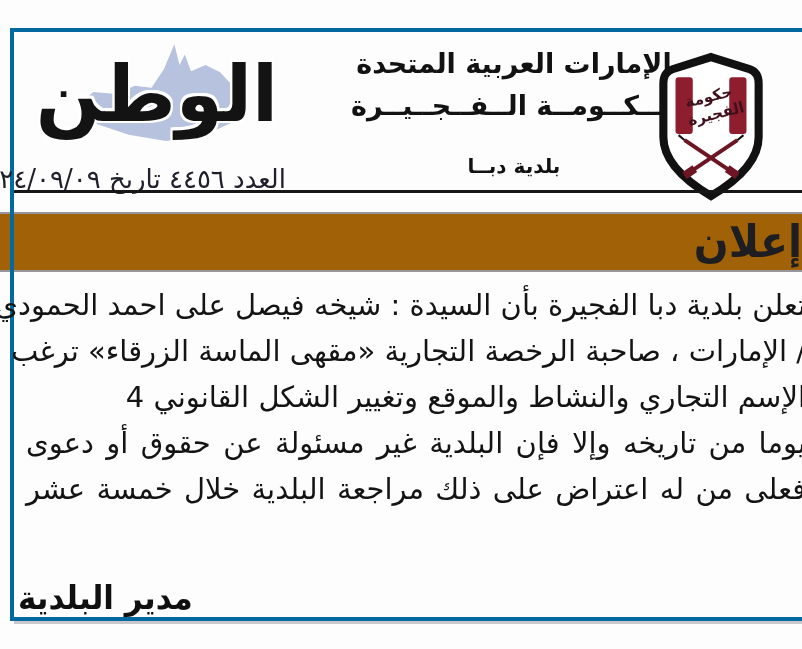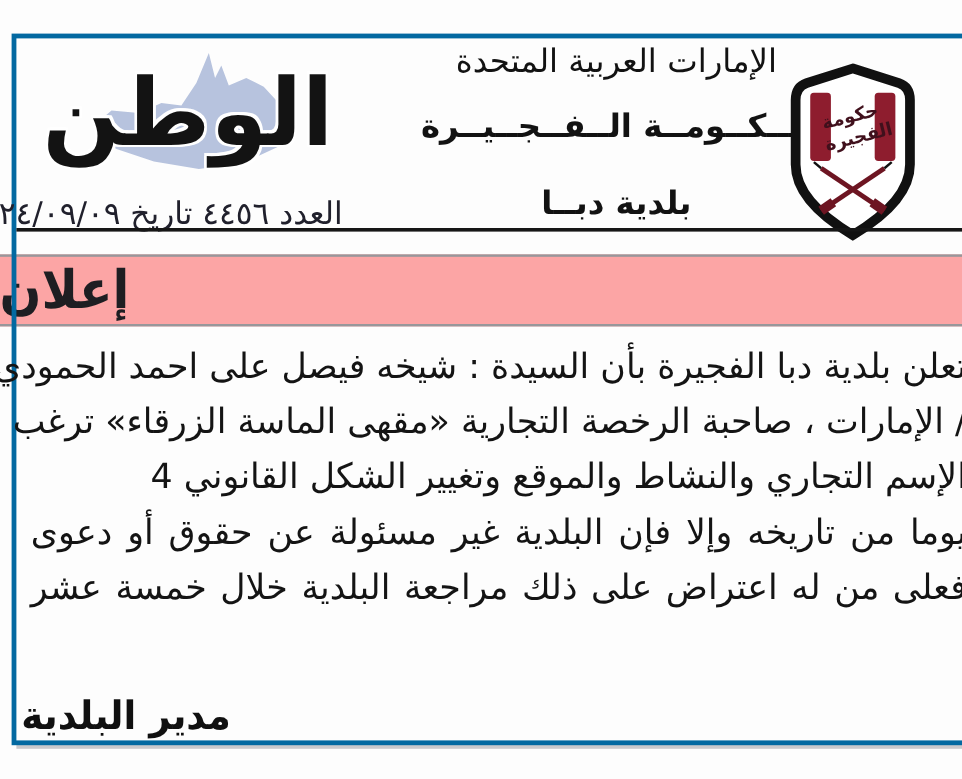--- a/index.html
+++ b/index.html
@@ -25,32 +25,32 @@
     transform:scaleY(1.02);
     text-shadow:2px 0 0 #fff,-2px 0 0 #fff,0 2px 0 #fff,0 -2px 0 #fff,
                 2px 2px 0 #fff,-2px -2px 0 #fff,2px -2px 0 #fff,-2px 2px 0 #fff;
   }
   .issue-line{
     position:absolute;left:0;top:118px;width:248px;text-align:center;
     font-size:26px;color:#20202c;white-space:nowrap;
   }
   
   .gov-block{position:absolute;left:320px;top:0;width:360px;text-align:center;color:#121212;}
-  .gov-line1{position:absolute;left:0;top:4px;width:100%;font-size:27px;font-weight:normal;white-space:nowrap;}
+  .gov-line1{position:absolute;left:0;top:16px;width:100%;font-size:27px;font-weight:bold;white-space:nowrap;}
   .gov-line2{position:absolute;left:0;top:58px;width:100%;font-size:27px;font-weight:bold;white-space:nowrap;}
-  .gov-line3{position:absolute;left:0;top:122px;width:100%;font-size:27px;font-weight:bold;white-space:nowrap;}
+  .gov-line3{position:absolute;left:0;top:122px;width:100%;font-size:20px;font-weight:bold;white-space:nowrap;}
   
   .emblem{position:absolute;left:638px;top:20px;width:118px;height:150px;}
   
   .header-rule{position:absolute;left:0;right:0;top:158px;height:3px;background:#161616;}
   
   .band{
     position:absolute;left:0;top:212px;width:802px;height:60px;z-index:1;
-    background:#fca5a5;border-top:2px solid #97979b;border-bottom:2px solid #97979b;
-    box-sizing:border-box;display:flex;align-items:center;justify-content:flex-end;
+    background:#a16207;border-top:2px solid #97979b;border-bottom:2px solid #97979b;
+    box-sizing:border-box;display:flex;align-items:center;justify-content:flex-start;
   }
   .band-title{
     font-size:41px;font-weight:900;color:#1e1e22;line-height:1;
     transform:scaleY(1.08);letter-spacing:1px;
   }
   
   .bodytext{
     position:absolute;right:18px;left:12px;top:250px;
     color:#141414;font-size:29px;line-height:46px;
   }

